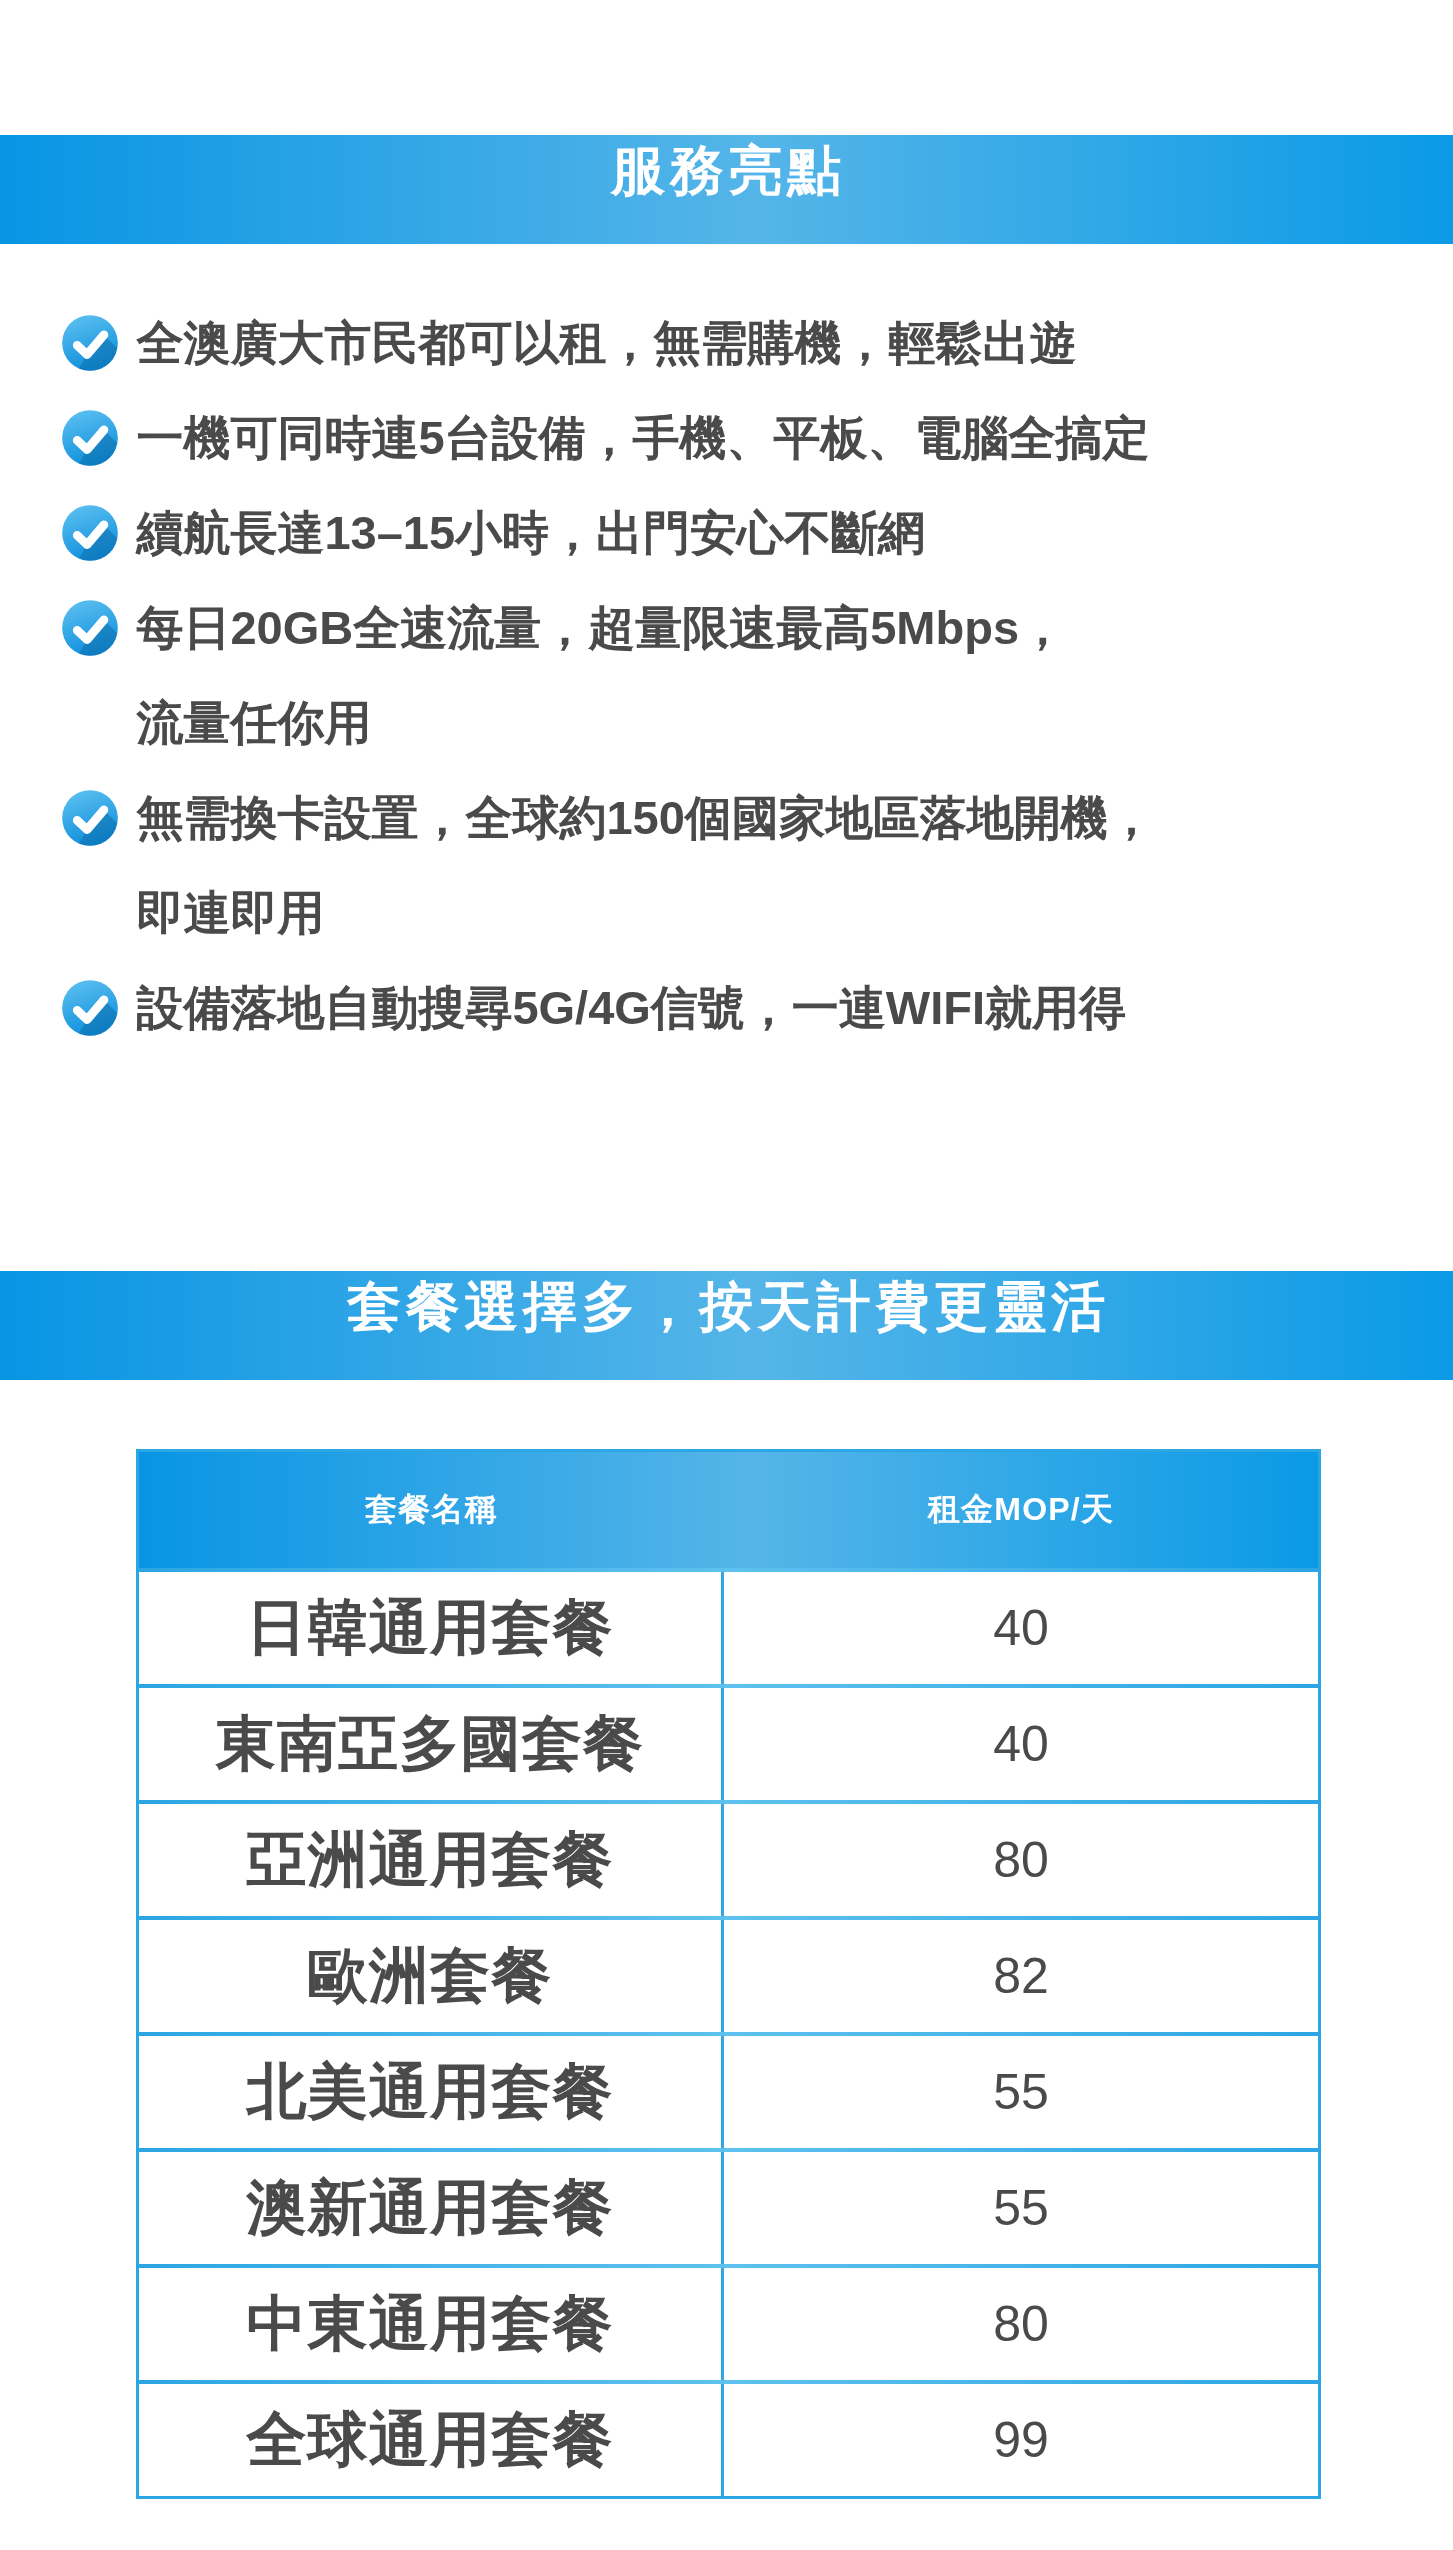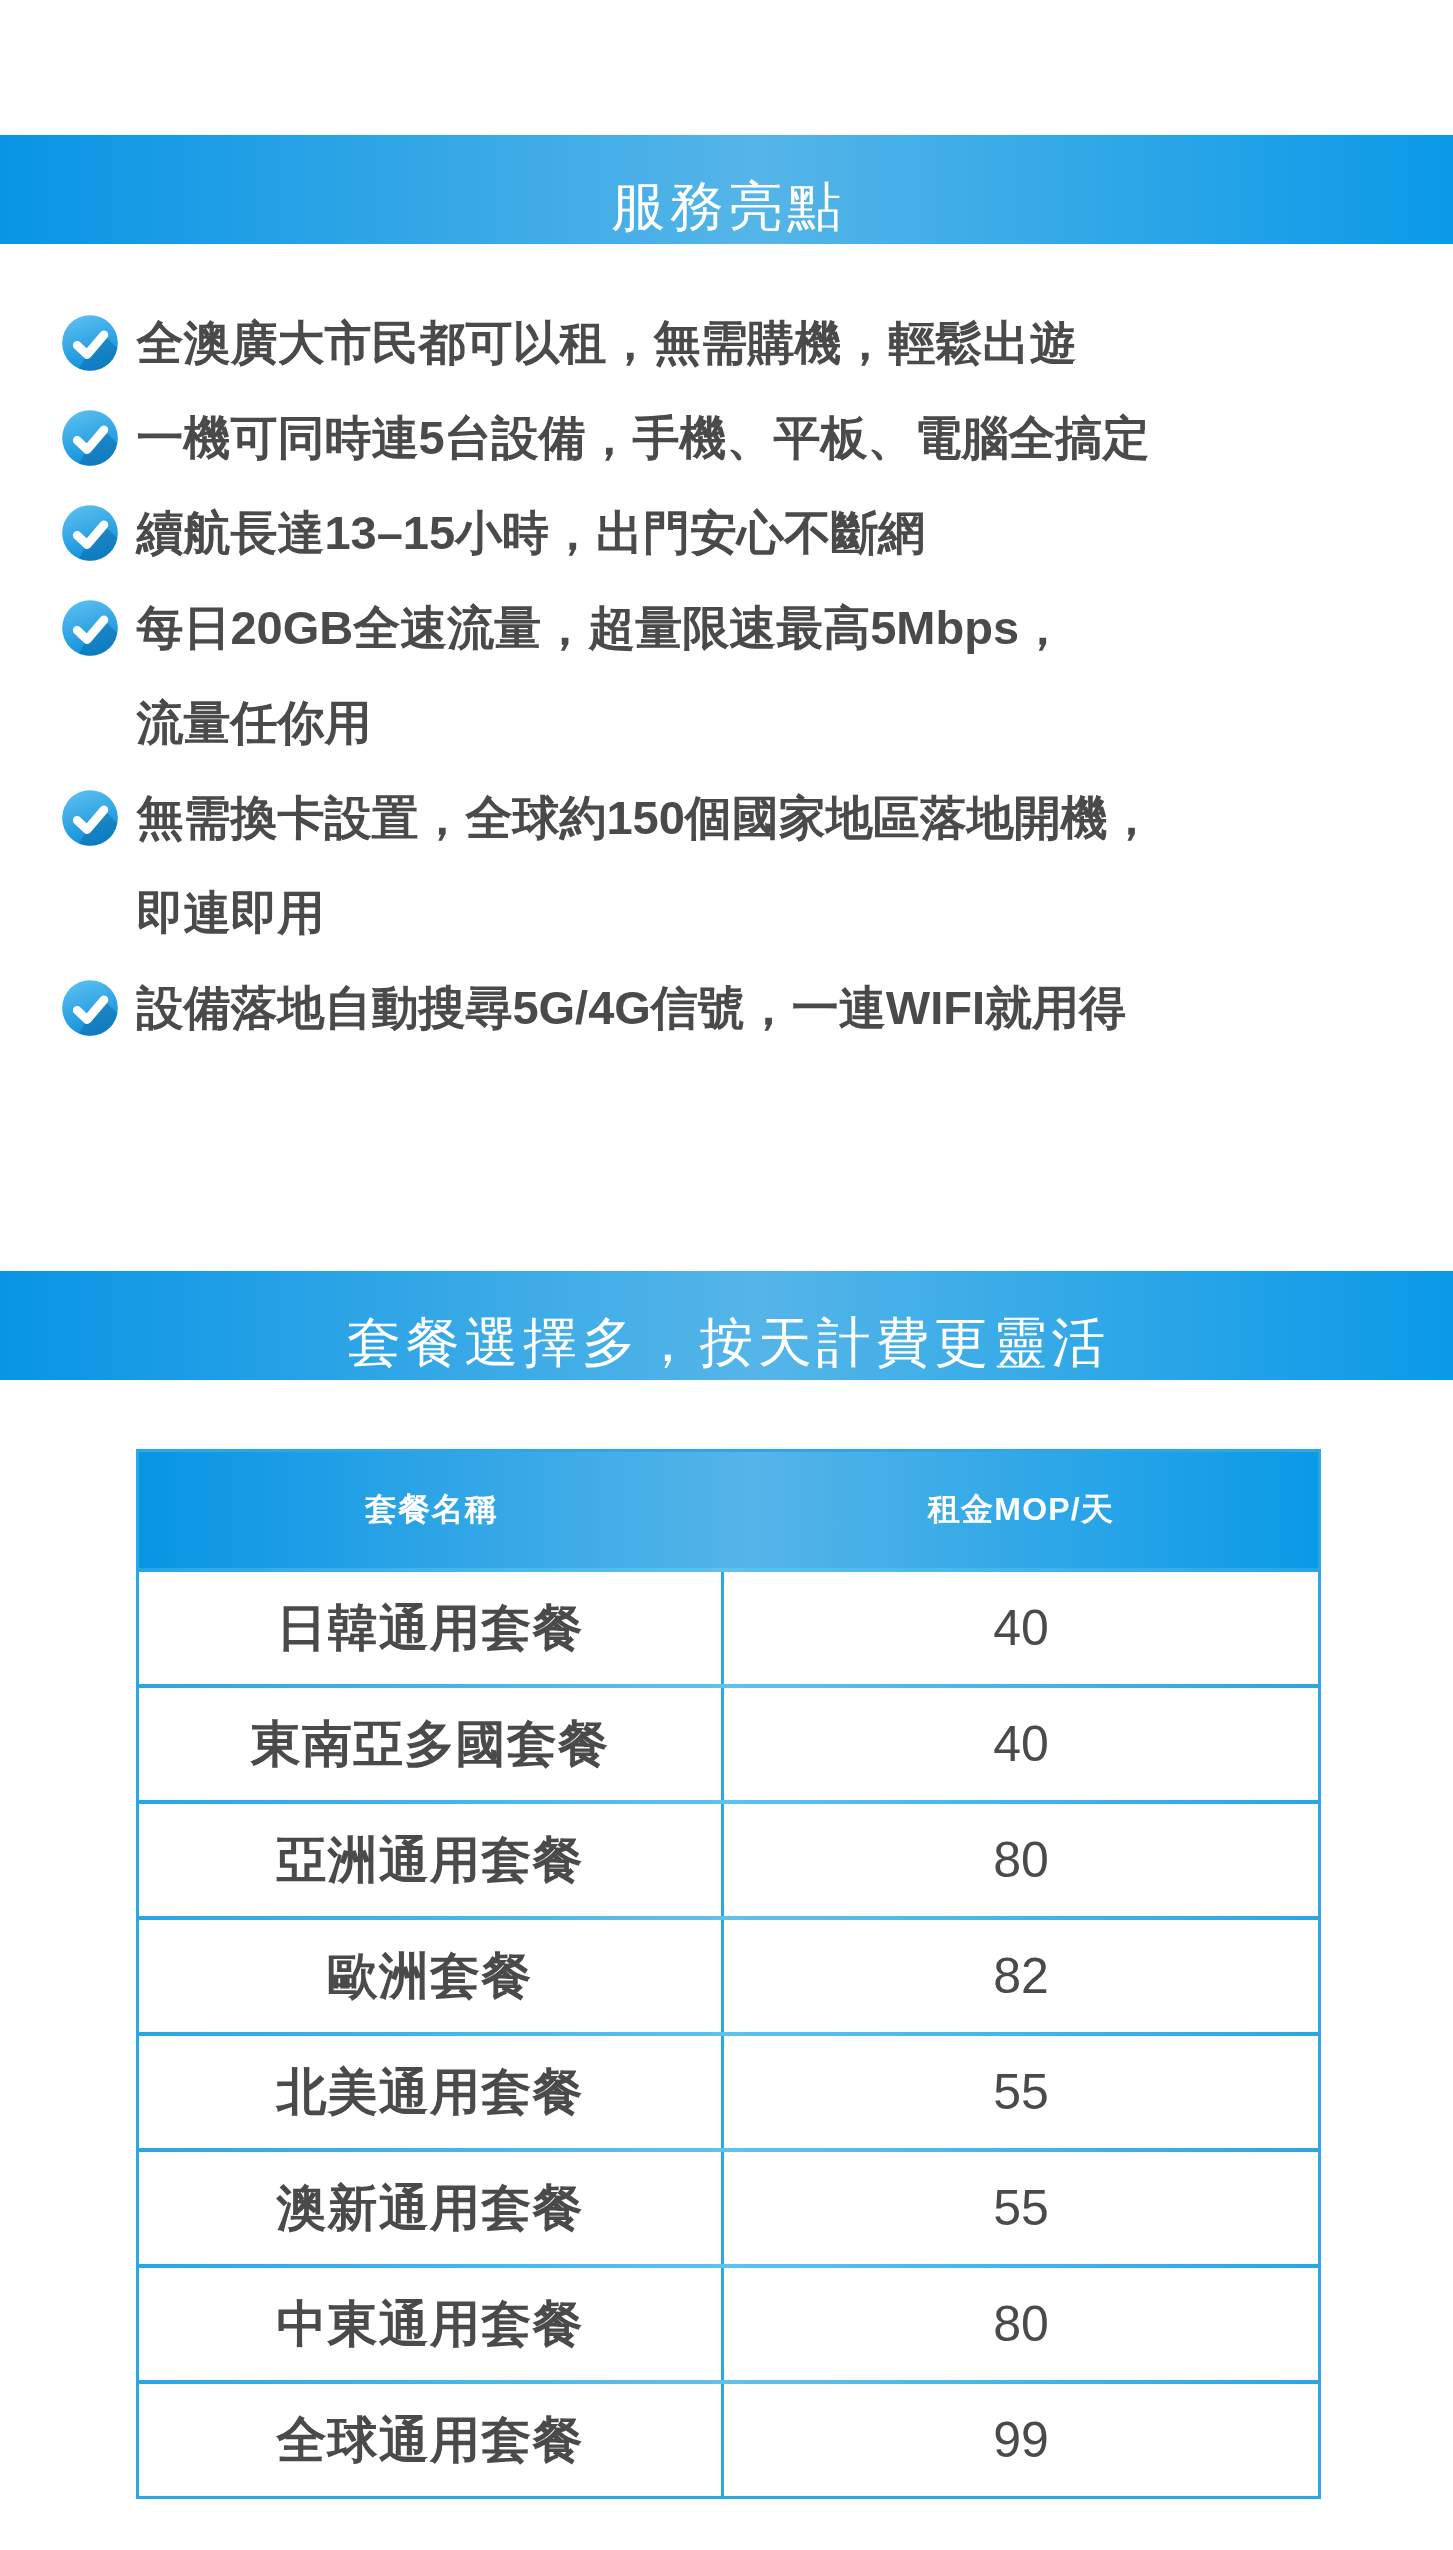--- a/index.html
+++ b/index.html
@@ -7,23 +7,23 @@
     width:1454px; height:2550px;
     background:#ffffff;
     font-family:"Liberation Sans", sans-serif;
     position:relative;
     overflow:hidden;
   }
 
   
   .banner {
     position:absolute; left:0; width:1454px; height:109px;
-    display:flex; align-items:flex-end; justify-content:center;
+    display:flex; align-items:flex-start; justify-content:center;
     background:linear-gradient(90deg,#0895e4 0%,#55b5e8 52%,#0a9ae6 100%);
-    color:#ffffff; font-weight:normal; font-size:54px;
+    color:#ffffff; font-weight:bold; font-size:54px;
     letter-spacing:4.7px; padding-left:3px; box-sizing:border-box;
   }
   #banner-highlights { top:135px; }
   #banner-plans      { top:1271px; }
 
   
   .highlights {
     position:absolute; left:61px; top:295px; width:1355px;
   }
   .hl-item { display:flex; align-items:flex-start; }
@@ -55,21 +55,21 @@
     border-top:4.1px solid #3fb2e7;
     border-image:linear-gradient(90deg,#2ba6e3 0%,#5ec1ee 50%,#2ba6e3 100%) 1;
     background:#ffffff;
   }
   .pt-cell {
     display:flex; align-items:center; justify-content:center;
     color:#4a4a4a; box-sizing:border-box;
   }
   .pt-cell.name  {
     width:585px; border-right:3.5px solid #2da7e4;
-    font-weight:bold; font-size:50px; letter-spacing:1.2px;
+    font-weight:bold; font-size:60px; letter-spacing:1.2px;
   }
   .pt-cell.price { flex:1; font-size:50px; font-weight:400; }
 </style>
 </head>
 <body>
 
 <div class="banner" id="banner-highlights">
   <span>服務亮點</span>
 </div>
 

